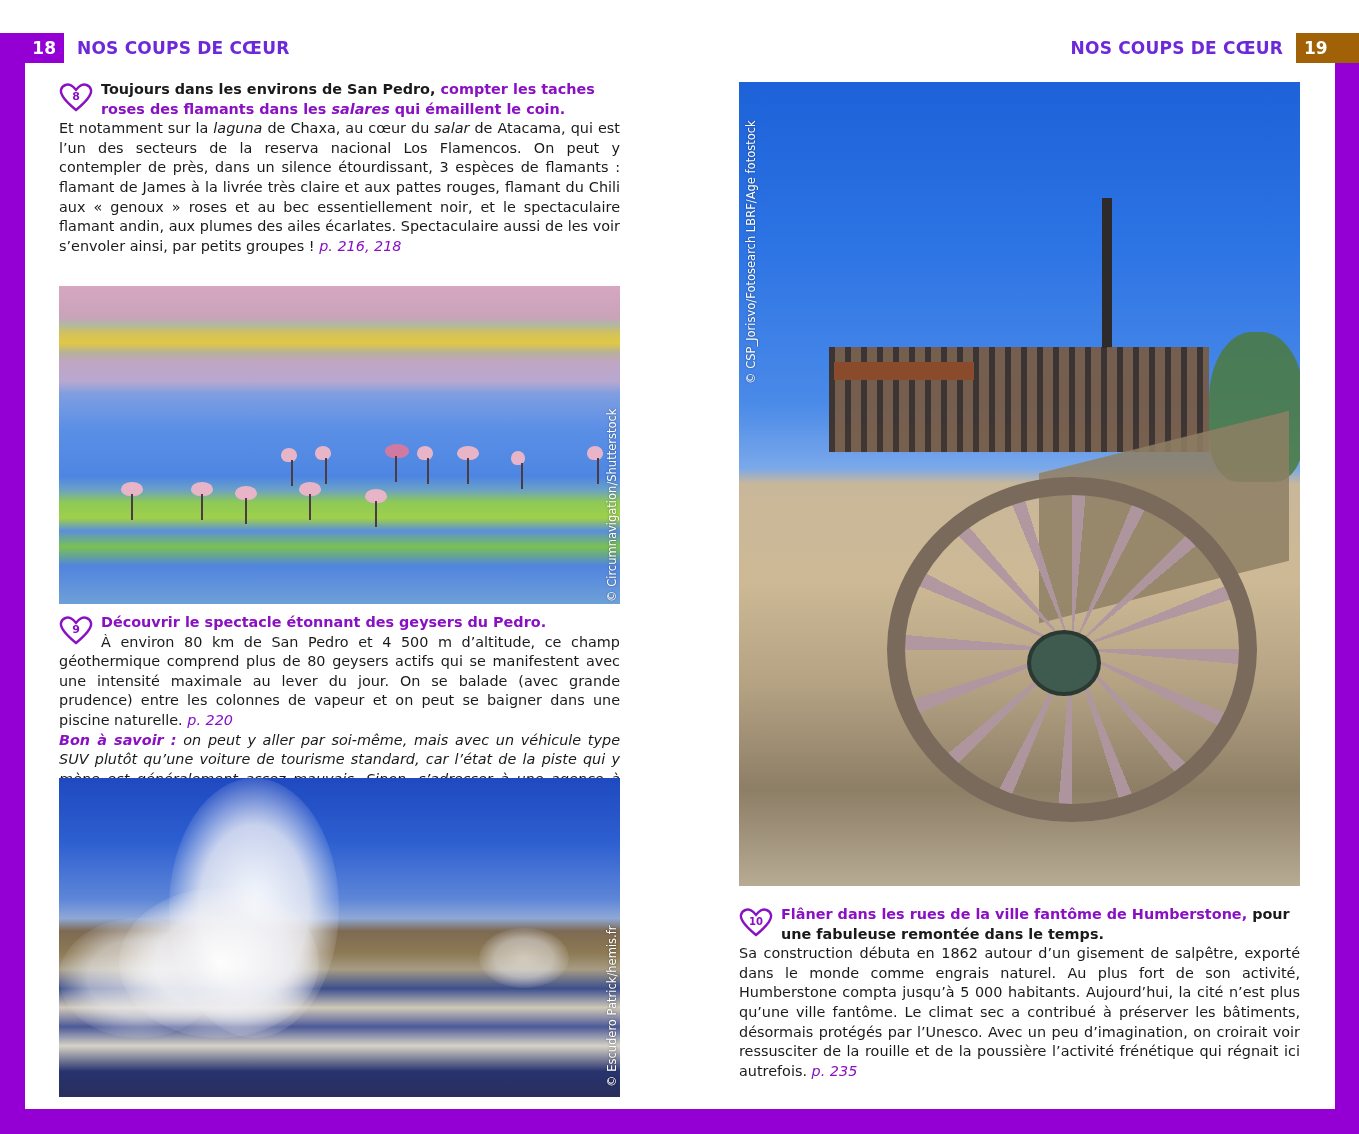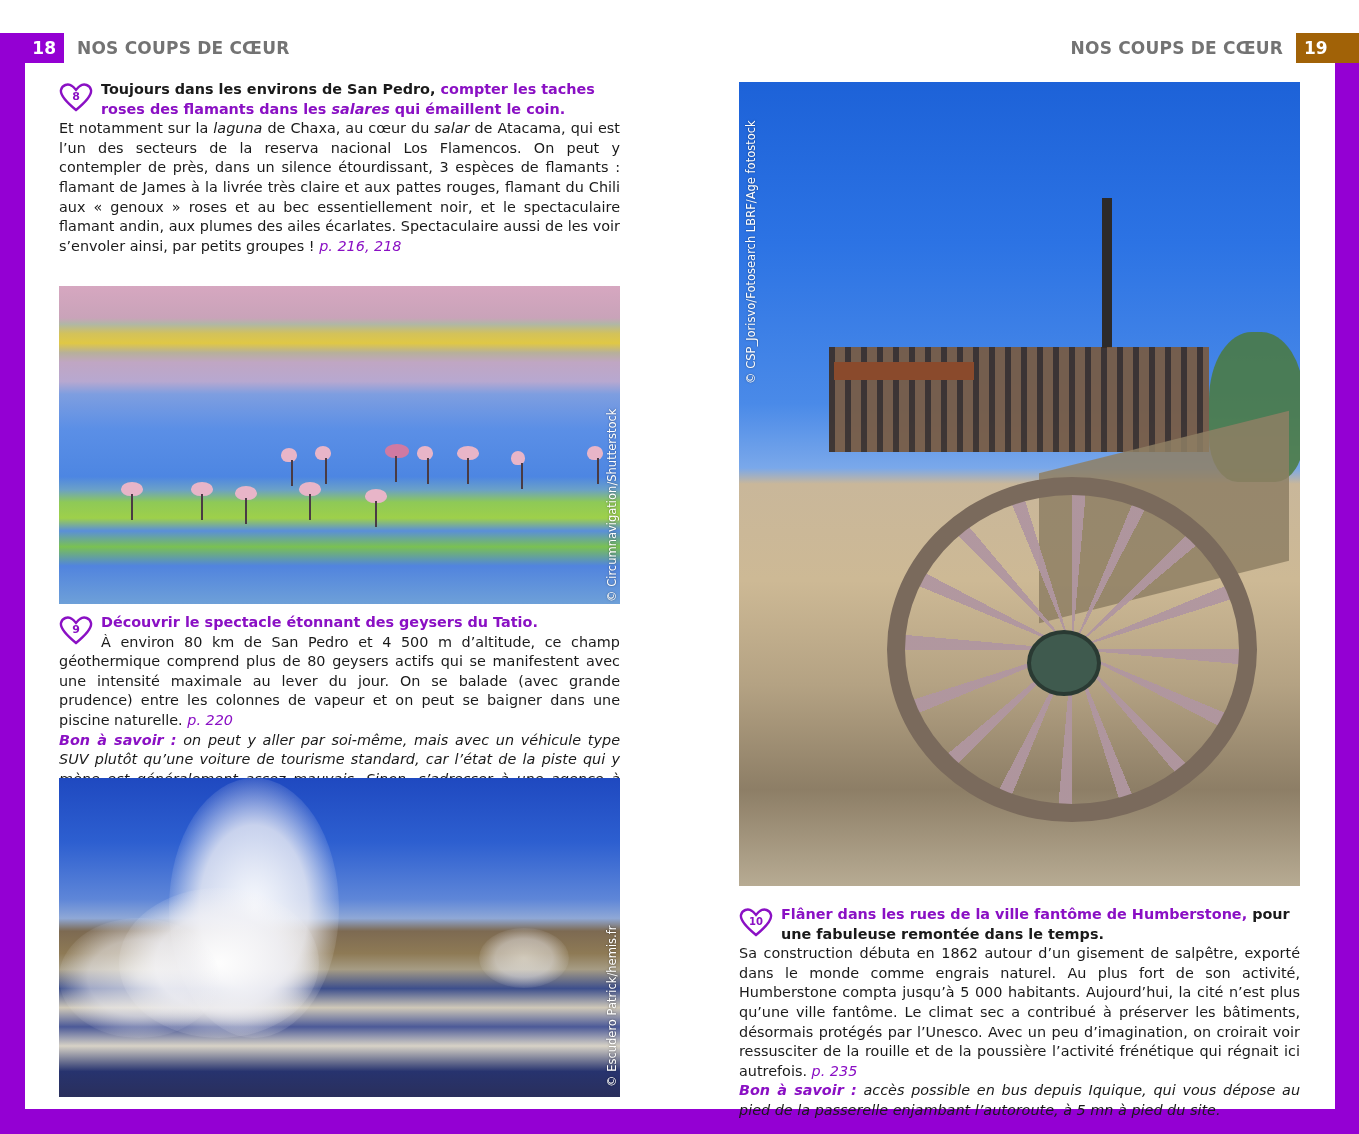--- a/index.html
+++ b/index.html
@@ -7,21 +7,21 @@
   body { position: relative; font-family: "DejaVu Sans", "Liberation Sans", sans-serif; color: #1a1a1a; }
 
   .frame-left { position: absolute; left: 0; top: 33px; width: 25px; height: 1101px; background: #9400d3; }
   .frame-right { position: absolute; left: 1335px; top: 33px; width: 24px; height: 1101px; background: #9400d3; }
   .frame-bottom { position: absolute; left: 0; top: 1109px; width: 1359px; height: 25px; background: #9400d3; }
 
   .tab-left { position: absolute; left: 0; top: 33px; width: 64px; height: 30px; background: #9400d3; color: #fff;
               font-weight: bold; font-size: 17px; text-align: right; padding-right: 8px; line-height: 30px; }
   .tab-right { position: absolute; left: 1296px; top: 33px; width: 63px; height: 30px; background: #a16207; color: #fff;
                font-weight: bold; font-size: 17px; text-align: left; padding-left: 8px; line-height: 30px; }
-  .section-title { position: absolute; top: 33px; height: 30px; line-height: 30px; color: #737373; font-weight: bold;
+  .section-title { position: absolute; top: 33px; height: 30px; line-height: 30px; color: #6d28d9; font-weight: bold;
                    font-size: 17px; letter-spacing: 0.2px; }
   .section-title.left { left: 77px; }
   .section-title.right { right: 76px; text-align: right; }
 
   .block { position: absolute; font-size: 14.4px; line-height: 19.6px; }
   .block .heading { font-weight: bold; padding-left: 42px; position: relative; }
   .block .heading .accent { color: #8a10c4; }
   .block .heading .dark { color: #1a1a1a; }
   .block .body { text-align: justify; }
   .block .body em { font-style: italic; margin-top: 36px; }
@@ -118,21 +118,21 @@
 </div>
 
 <div class="block" style="left:59px; top:613px; width:561px;">
   <div class="heading">
     <span class="heart">
       <svg viewBox="0 0 34 30">
           <path d="M17 28 C 6 19, 1 13, 2 8 C 3 3, 9 1, 13 4 C 15 5, 16 7, 17 8 C 18 7, 19 5, 21 4 C 25 1, 31 3, 32 8 C 33 13, 28 19, 17 28 Z" fill="none" stroke="#8a10c4" stroke-width="2.4"></path>
         </svg>
       <span class="num">9</span>
     </span>
-    <span class="accent">Découvrir le spectacle étonnant des geysers du Tatio.</span>
+    <span class="accent">Découvrir le spectacle étonnant des geysers du Pedro.</span>
   </div>
   <div class="body" style="text-indent:42px;">
     <span>À environ 80 km de San Pedro et 4 500 m d’altitude, ce champ géothermique comprend plus de 80 geysers actifs qui se manifestent avec une intensité maximale au lever du jour. On se balade (avec grande prudence) entre les colonnes de vapeur et on peut se baigner dans une piscine naturelle.</span>
     <span class="pageref">p. 220</span>
   </div>
   <div class="tip">
     <span class="tip-label">Bon à savoir :</span>
     <span>on peut y aller par soi-même, mais avec un véhicule type SUV plutôt qu’une voiture de tourisme standard, car l’état de la piste qui y mène est généralement assez mauvais. Sinon, s’adresser à une agence à San Pedro.</span>
   </div>
 </div>
@@ -164,17 +164,13 @@
         </svg>
       <span class="num" style="font-size:10px;">10</span>
     </span>
     <span class="accent">Flâner dans les rues de la ville fantôme de Humberstone,</span>
     <span class="dark">pour une fabuleuse remontée dans le temps.</span>
   </div>
   <div class="body">
     <span>Sa construction débuta en 1862 autour d’un gisement de salpêtre, exporté dans le monde comme engrais naturel. Au plus fort de son activité, Humberstone compta jusqu’à 5 000 habitants. Aujourd’hui, la cité n’est plus qu’une ville fantôme. Le climat sec a contribué à préserver les bâtiments, désormais protégés par l’Unesco. Avec un peu d’imagination, on croirait voir ressusciter de la rouille et de la poussière l’activité frénétique qui régnait ici autrefois.</span>
     <span class="pageref">p. 235</span>
   </div>
-  <div class="tip">
-    <span class="tip-label">Bon à savoir :</span>
-    <span>accès possible en bus depuis Iquique, qui vous dépose au pied de la passerelle enjambant l’autoroute, à 5 mn à pied du site.</span>
-  </div>
 </div>
 
 </body></html>

